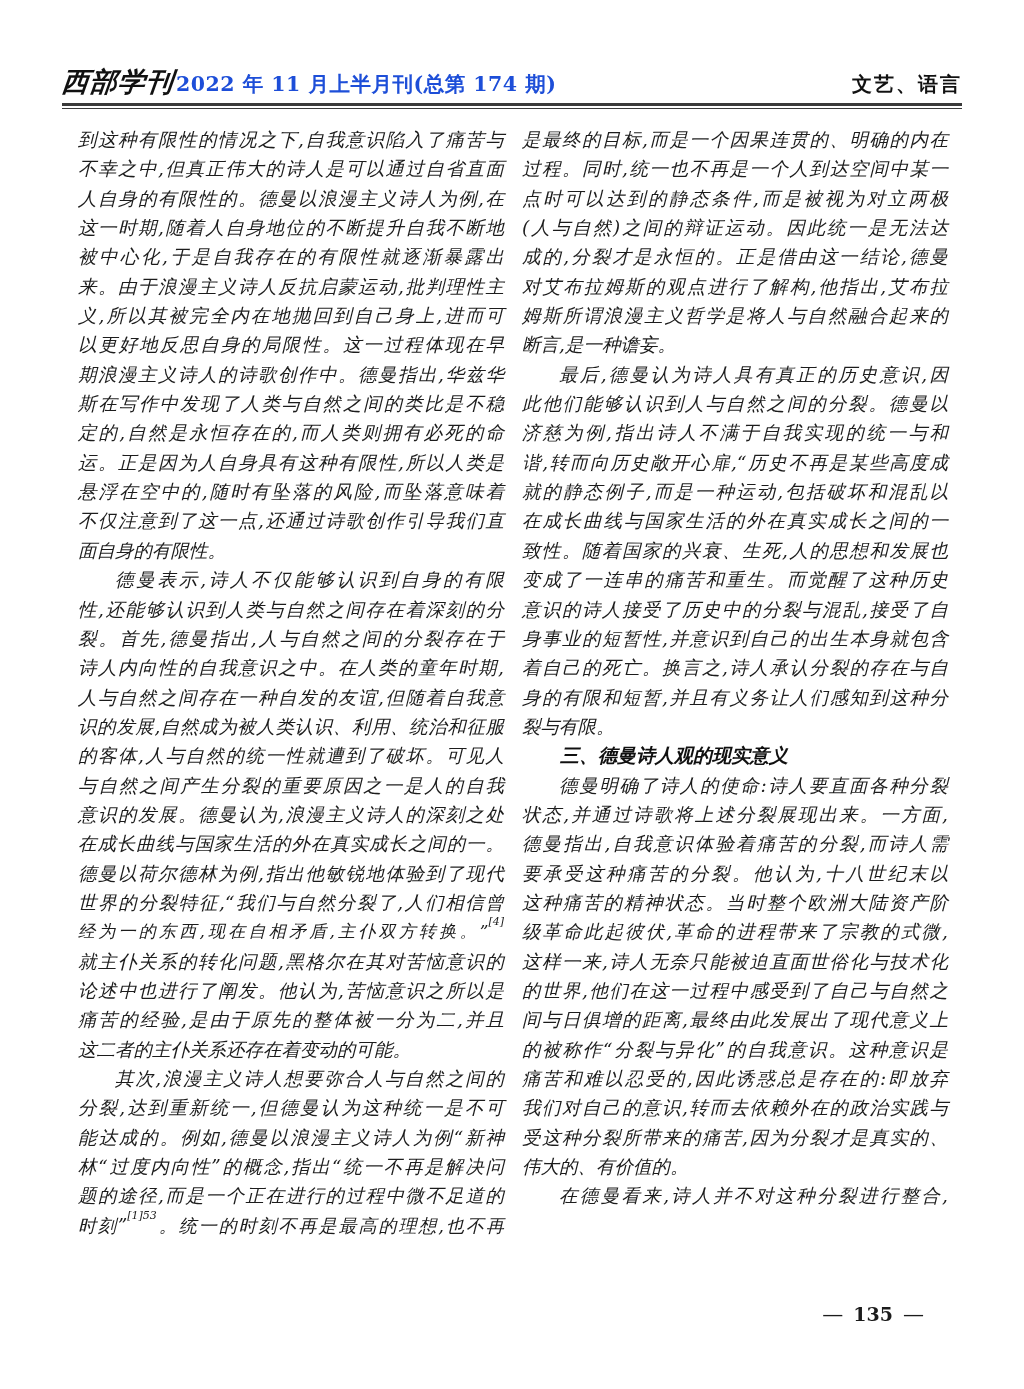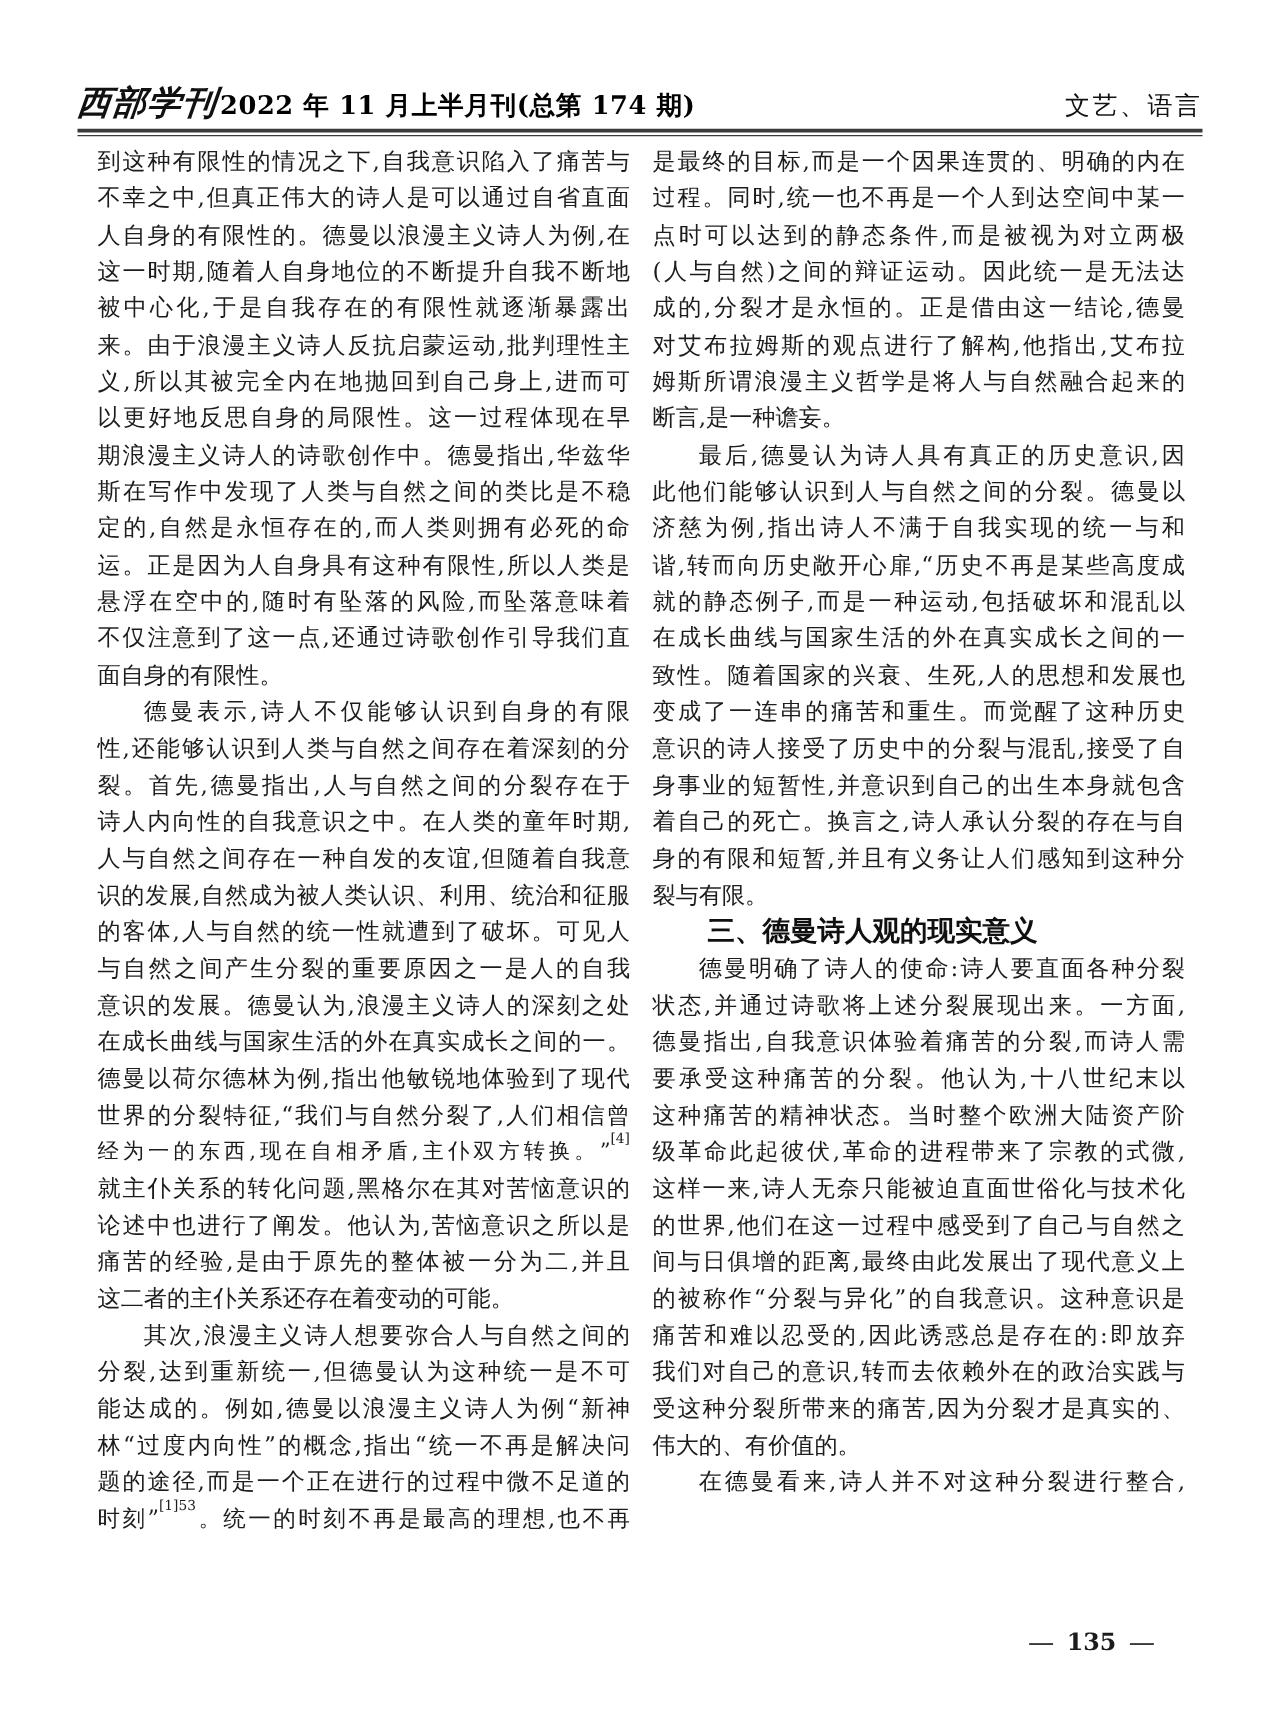--- a/index.html
+++ b/index.html
@@ -18,57 +18,58 @@
     height:36px;
   }
   .hdr-left{display:flex;align-items:baseline;}
   .logo{
     font-size:27px;font-weight:900;font-style:italic;
     transform:skewX(-6deg);display:inline-block;
     letter-spacing:1px;color:#111;
     margin-right:2px;
   }
   .issue{
-    font-size:20.5px;font-weight:700;color:#000000;
+    font-size:20.5px;font-weight:700;color:#1d4ed8;
     letter-spacing:0.5px;
   }
   .section{
     font-family:"DejaVu Sans","Liberation Sans",sans-serif;
-    font-size:20px;font-weight:400;color:#111;
+    font-size:20px;font-weight:700;color:#111;
     letter-spacing:2px;
   }
   .rule{
     margin-top:3px;
     border-top:3px solid #3a3a3a;
     height:2px;
     border-bottom:1px solid #3a3a3a;
   }
   .cols{
-    margin-top:6px;
+    margin-top:16px;
     padding:0 14px 0 16px;
     display:flex;
     gap:18px;
+    font-style:italic;
   }
   .col{flex:0 0 426px;width:426px;}
   .line{
     height:29.35px;line-height:29.35px;
     font-size:18.5px;
     text-align:justify;
     text-align-last:justify;
     overflow:visible;
     white-space:normal;
   }
   .line.end{text-align-last:left;}
   .line.indent{text-indent:2em;}
   .line.heading{
     font-family:"DejaVu Sans","Liberation Sans",sans-serif;
     font-weight:700;
     text-align-last:left;
     text-indent:2em;
-    font-size:22px;
+    font-size:19px;
     color:#101010;
   }
   .line.tight{font-size:17px;}
   .line.snug{font-size:18px;}
   .line sup{
     font-size:11px;
     line-height:0;
     position:relative;top:-6px;
     letter-spacing:0;
   }

